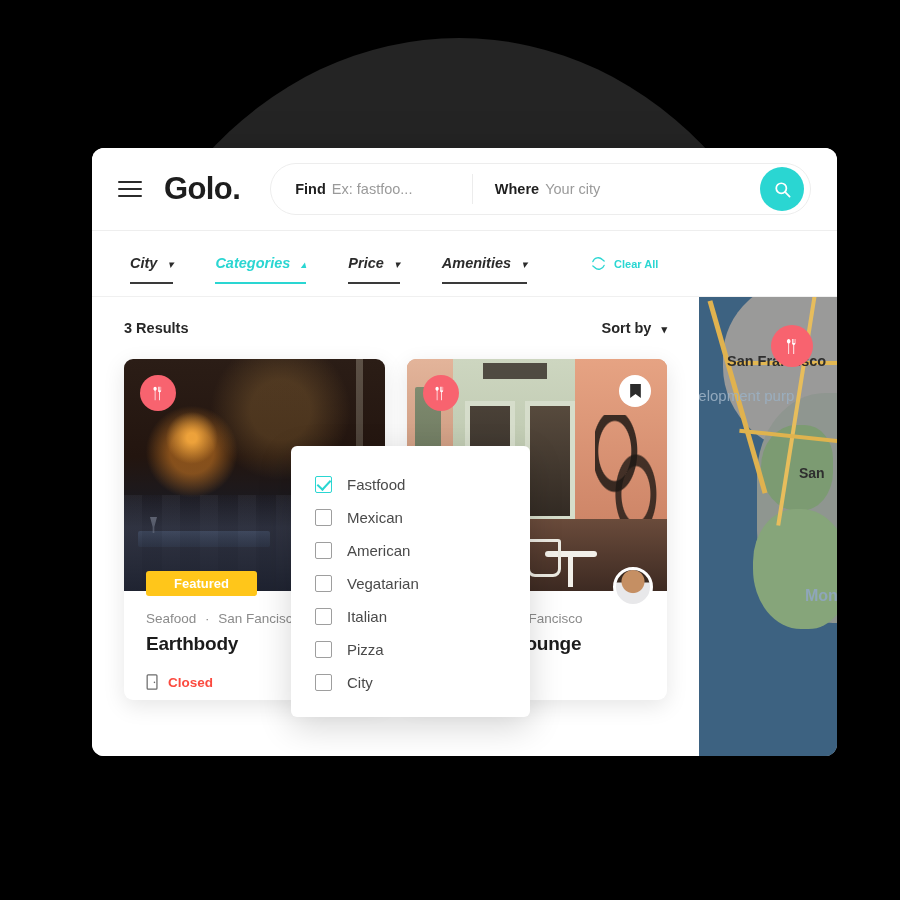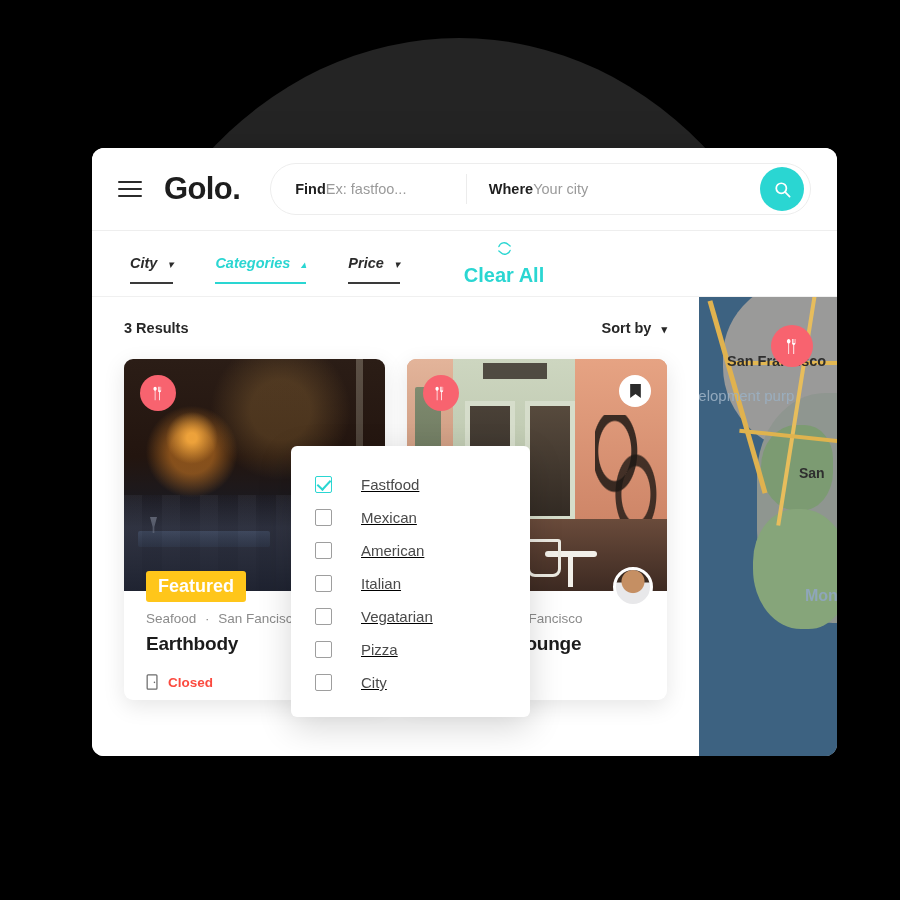--- a/index.html
+++ b/index.html
@@ -76,21 +76,21 @@
   .searchbar {
     margin-left: 30px;
     flex: 1;
     height: 52px;
     border: 1px solid #ededed;
     border-radius: 26px;
     display: flex; align-items: center;
     padding: 0 6px 0 24px;
     background: #fff;
   }
-  .sfield { display: flex; align-items: baseline; gap: 0; white-space: nowrap; }
+  .sfield { display: flex; align-items: baseline; gap: 6px; white-space: nowrap; }
   .sfield .lbl { font-size: 14.5px; font-weight: 700; color: #1f1f1f; }
   .sfield input {
     border: 0; outline: 0; font-size: 14.5px; color: #8c8c8c;
     font-family: "Liberation Sans", sans-serif; background: transparent;
     width: 120px;
   }
   .sfield input::placeholder { color: #9a9a9a; }
   .sdiv { width: 1px; height: 30px; background: #ececec; margin: 0 0 0 20px; }
   .sfield.where { margin-left: 22px; flex: 1; }
   .sfield.where input { width: 130px; }
@@ -112,39 +112,38 @@
     background: #fff;
   }
   .filter { position: relative; cursor: pointer; padding-bottom: 14px; padding-top: 12px; font-style: italic; }
   .filter .ftxt { font-size: 14.5px; font-weight: 700; color: #2b2b2b; }
   .filter .caret { font-size: 11px; color: #2b2b2b; margin-left: 6px; }
   .filter .rule { position: absolute; left: 0; right: 0; bottom: 2px; height: 2px; background: #3a3a3a; }
   .filter.active .ftxt, .filter.active .caret { color: #2ad6d2; }
   .filter.active .rule { background: #2ad6d2; }
   .clear-all {
     margin-left: 22px; display: flex; align-items: center; gap: 8px;
-    color: #2ad6d2; font-size: 20px; font-weight: 700; cursor: pointer; flex-direction: column;
+    color: #2ad6d2; font-size: 11px; font-weight: 700; cursor: pointer;
   }
 
   
   .dropdown {
     position: absolute;
     left: 199px; top: 298px;
     width: 239px;
     background: #fff;
     border-radius: 6px;
     box-shadow: 0 10px 34px rgba(0,0,0,.16);
     padding: 22px 0 18px 0;
     z-index: 30;
   }
   .dd-item {
-    display: flex; align-items: center; gap: 29px;
+    display: flex; align-items: center; gap: 15px;
     padding: 8px 0 8px 24px;
     cursor: pointer;
-    text-decoration: underline;
   }
   .cbox {
     width: 17px; height: 17px; border: 1.6px solid #9e9e9e;
     border-radius: 2px; flex: 0 0 auto; position: relative; background: #fff;
   }
   .cbox.checked { border-color: #2ad6d2; }
   .cbox.checked::after {
     content: ""; position: absolute; left: 4px; top: 0px;
     width: 6px; height: 11px; border: solid #2ad6d2;
     border-width: 0 2.4px 2.4px 0; transform: rotate(43deg);
@@ -242,22 +241,22 @@
   .avatar {
     position: absolute; right: 14px; top: 208px;
     width: 40px; height: 40px; border-radius: 50%;
     border: 3px solid #fff; overflow: hidden; z-index: 5;
     background: radial-gradient(circle at 50% 34%, #c58f63 0 11px, transparent 12px),
                 linear-gradient(180deg,#3a2a20 0 12px, #e8e8ea 13px 100%);
   }
   .featured {
     position: absolute; left: 22px; top: 212px;
     background: #ffc61a; color: #fff;
-    font-size: 18px; font-weight: 700;
-    padding: 5px 12px; border-radius: 3px; z-index: 5;
+    font-size: 13px; font-weight: 700;
+    padding: 5px 28px; border-radius: 3px; z-index: 5;
   }
   .card-body { padding: 20px 22px 10px 22px; }
   .meta { font-size: 13.5px; color: #8b8b8b; margin-bottom: 7px; }
   .meta .dot { margin: 0 5px; }
   .title { font-size: 19px; font-weight: 700; color: #1c1c1c; letter-spacing: -.2px; }
   .status-row { display: flex; align-items: center; gap: 9px; margin-top: 19px; }
   .status-txt { color: #fb4a3f; font-size: 13.5px; font-weight: 700; }
 
   
   .map { flex: 1; position: relative; overflow: hidden; background: #3b5f7d; }
@@ -341,20 +340,25 @@
         <span class="caret">▾</span>
         <div class="rule"></div>
       </div>
       <div class="filter active">
         <span class="ftxt">Categories</span>
         <span class="caret">▴</span>
         <div class="rule"></div>
       </div>
       <div class="filter">
         <span class="ftxt">Price</span>
+        <span class="caret">▾</span>
+        <div class="rule"></div>
+      </div>
+      <div class="filter">
+        <span class="ftxt">Amenities</span>
         <span class="caret">▾</span>
         <div class="rule"></div>
       </div>
       <div class="clear-all">
         <svg width="15" height="15" viewBox="0 0 24 24" fill="none" stroke="#2ad6d2" stroke-width="2.2" stroke-linecap="round">
           <path d="M3 9a9 9 0 0 1 15-3.4L21 8"></path>
           <path d="M21 15a9 9 0 0 1-15 3.4L3 16"></path>
         </svg>
         <span>Clear All</span>
       </div>
@@ -489,25 +493,25 @@
         <div class="dd-item">
           <span class="cbox"></span>
           <span class="lab">Mexican</span>
         </div>
         <div class="dd-item">
           <span class="cbox"></span>
           <span class="lab">American</span>
         </div>
         <div class="dd-item">
           <span class="cbox"></span>
+          <span class="lab">Vegatarian</span>
+        </div>
+        <div class="dd-item">
+          <span class="cbox"></span>
           <span class="lab">Italian</span>
-        </div>
-        <div class="dd-item">
-          <span class="cbox"></span>
-          <span class="lab">Vegatarian</span>
         </div>
         <div class="dd-item">
           <span class="cbox"></span>
           <span class="lab">Pizza</span>
         </div>
         <div class="dd-item">
           <span class="cbox"></span>
           <span class="lab">City</span>
         </div>
       </div>

